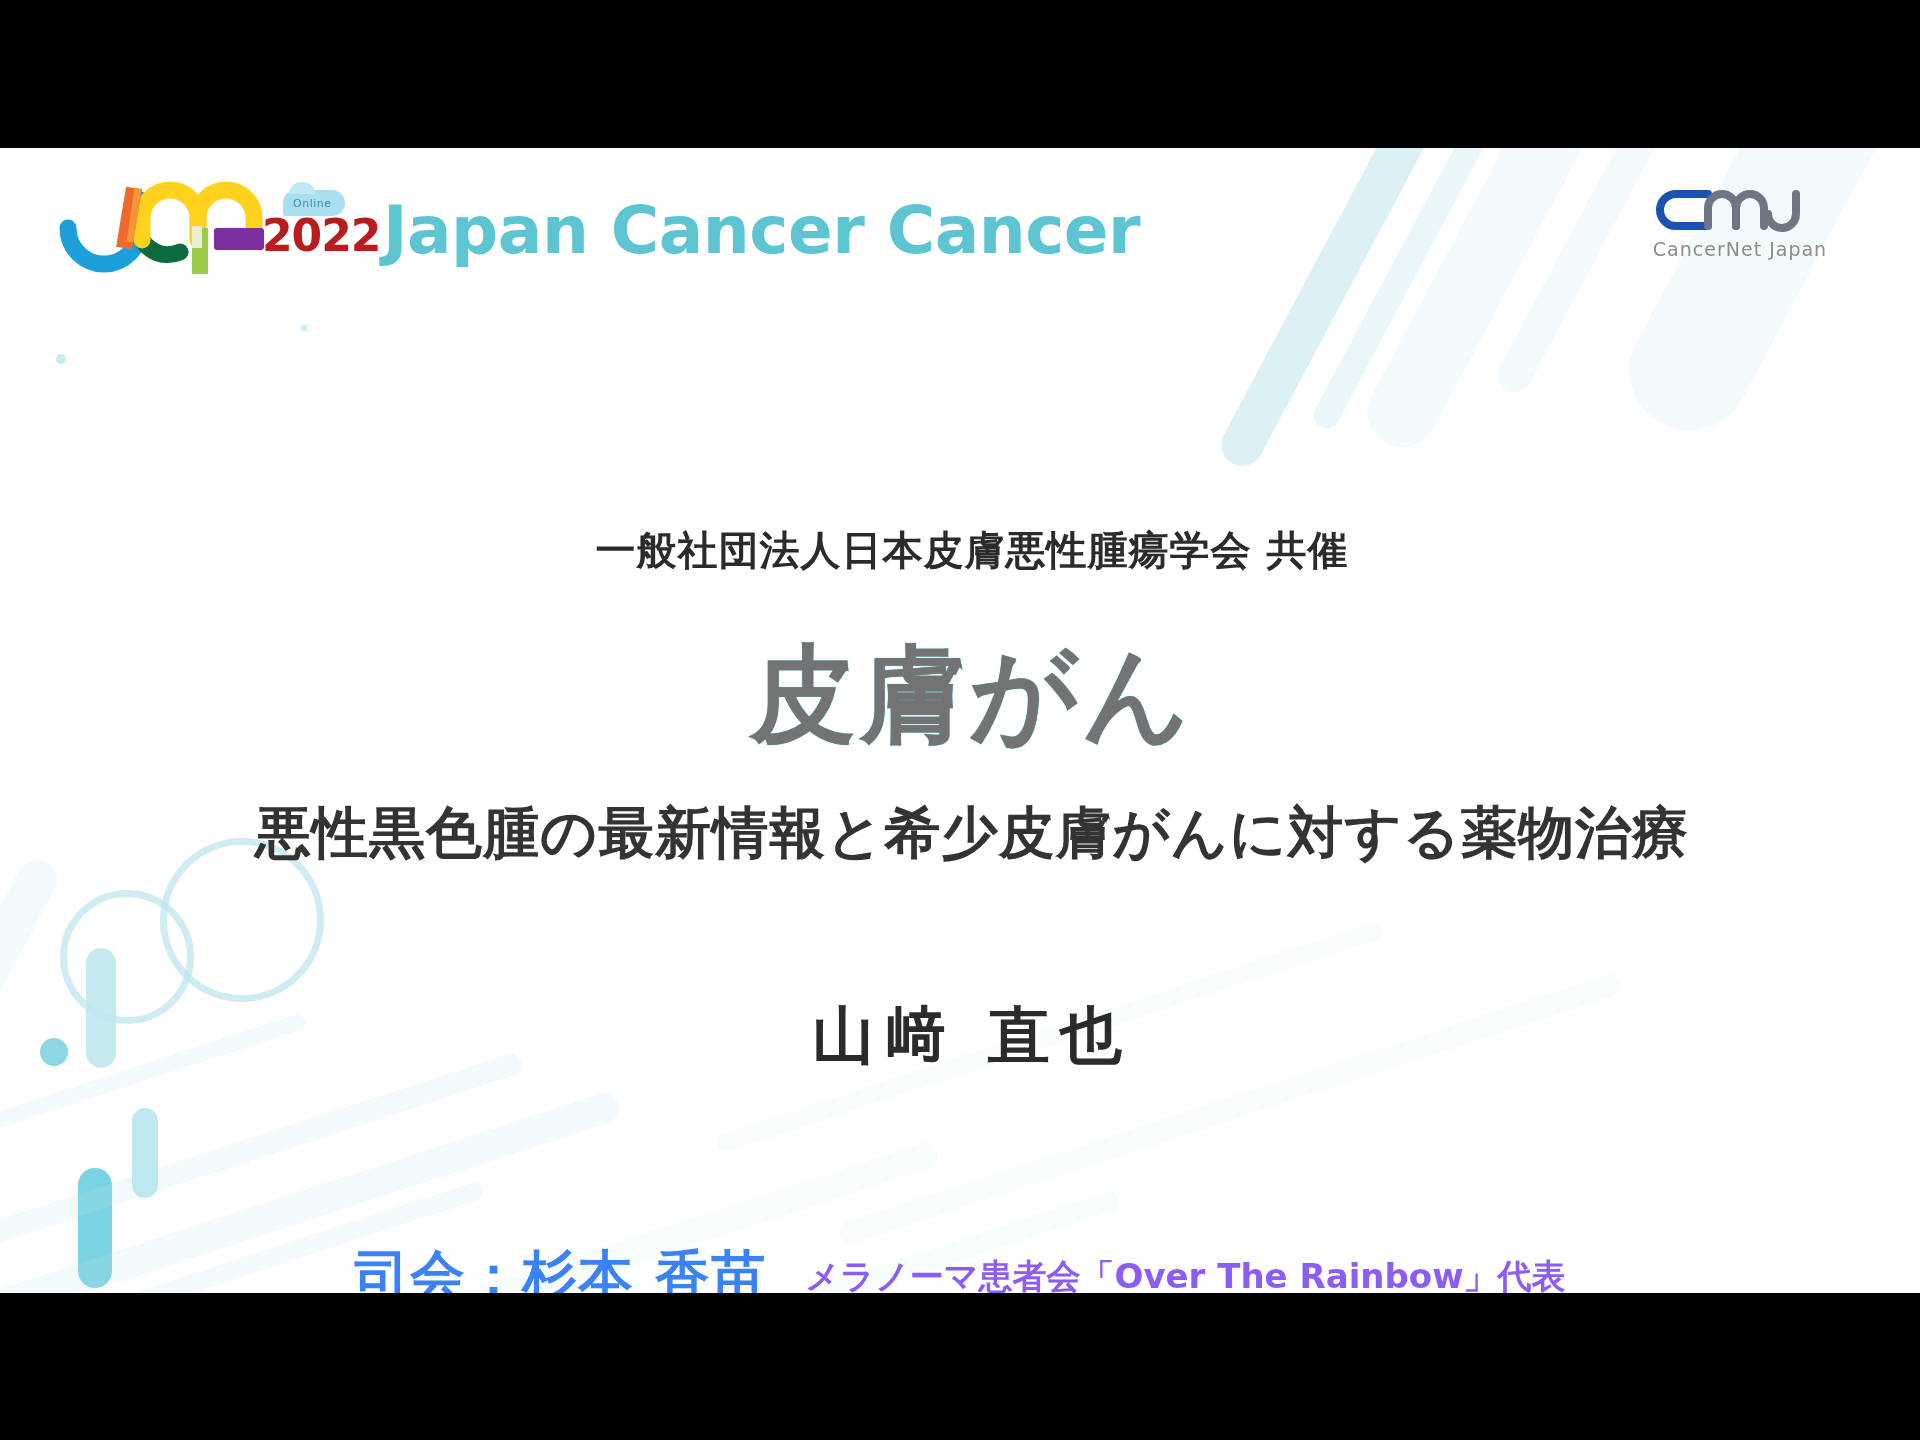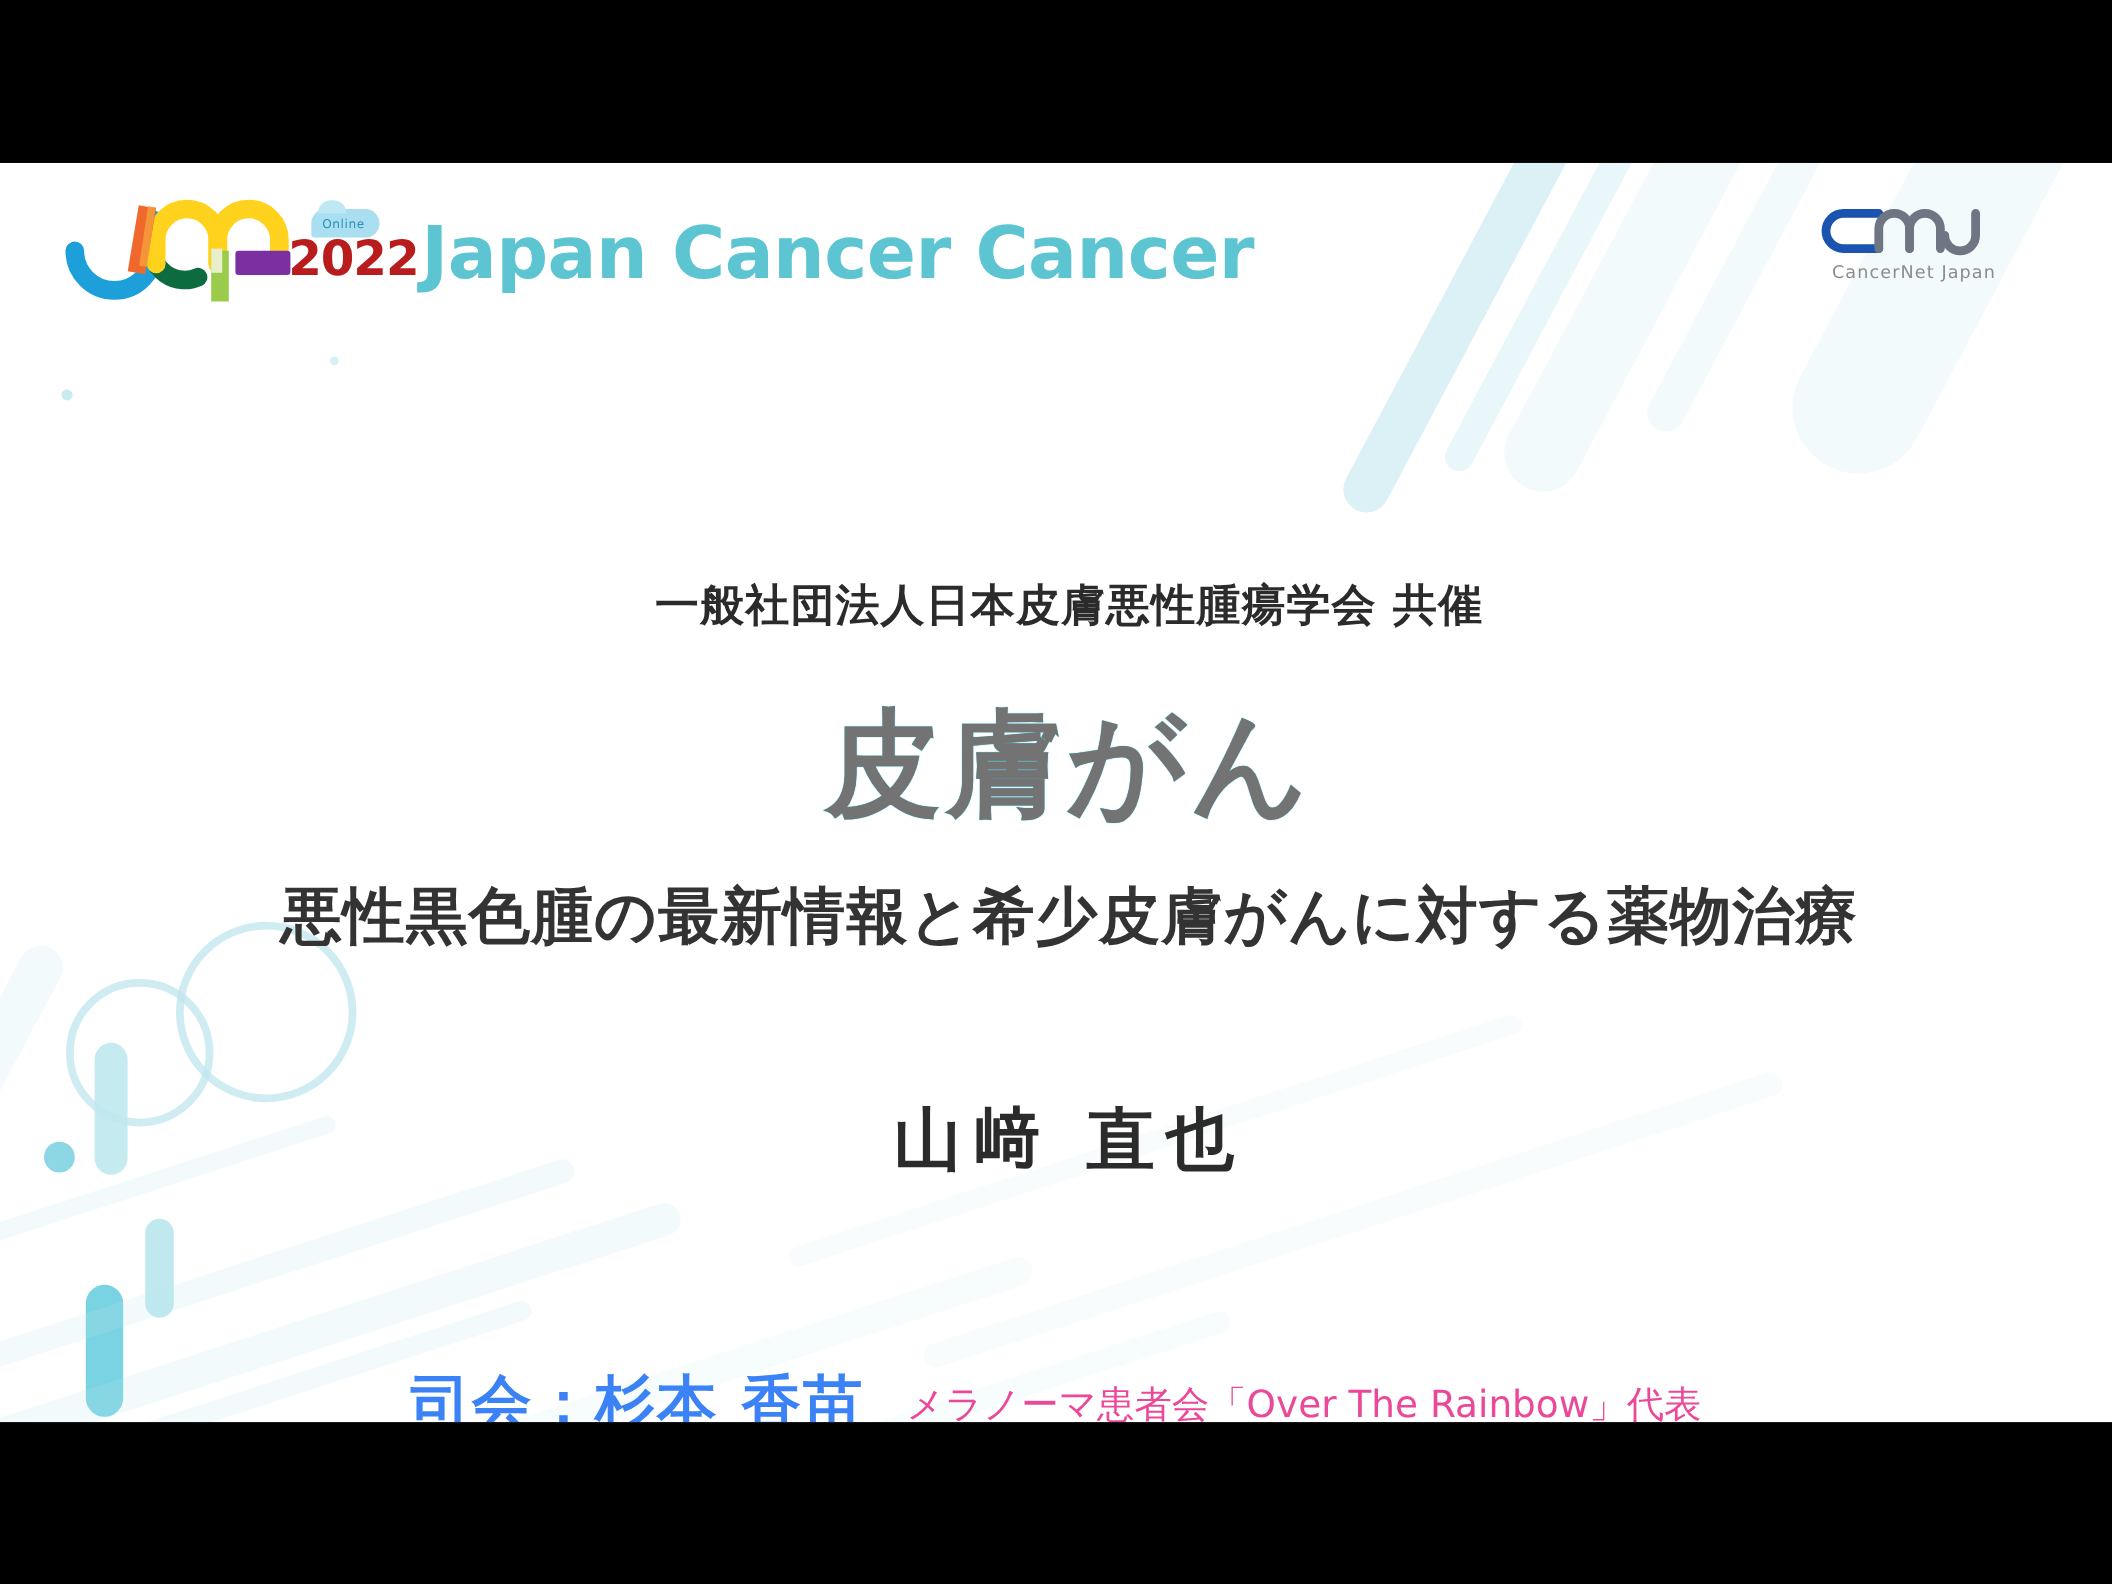--- a/index.html
+++ b/index.html
@@ -52,21 +52,21 @@
     position:absolute;left:383px;top:44px;
     font-size:66px;font-weight:600;color:#5cc5d1;letter-spacing:-.5px;
     font-family:"DejaVu Sans","Liberation Sans",sans-serif;
     white-space:nowrap;
   }
 
   #cnj-logo{position:absolute;right:90px;top:34px;width:180px;height:86px;}
   #cnj-mark{position:absolute;left:0;top:0;width:180px;height:56px;}
   #cnj-name{
     position:absolute;left:0;top:56px;width:180px;text-align:center;
-    font-size:16px;color:#8c8c8c;letter-spacing:1px;
+    font-size:19px;color:#8c8c8c;letter-spacing:1px;
   }
 
   
   .center{position:absolute;left:12px;width:1920px;text-align:center;}
 
   #cohost{
     top:375px;font-size:40px;font-weight:700;color:#2b2b2b;letter-spacing:1px;
   }
   #main-title{
     top:476px;font-size:106px;font-weight:700;color:#737373;letter-spacing:4px;
@@ -83,21 +83,21 @@
   }
 
   #moderator-row{
     position:absolute;left:0;top:1092px;width:1920px;text-align:center;white-space:nowrap;
   }
   #moderator-label{
     font-size:54px;font-weight:700;color:#3b82f6;letter-spacing:2px;
     vertical-align:middle;
   }
   #moderator-org{
-    font-size:34px;font-weight:400;color:#ec4899;letter-spacing:0px;
+    font-size:34px;font-weight:700;color:#8b5cf6;letter-spacing:0px;
     vertical-align:middle;margin-left:33px;
   }
 
   
   .bar{position:absolute;left:0;width:1920px;background:#000;}
   #bar-top{top:0;height:148px;}
   #bar-bottom{top:1293px;height:147px;}
 </style>
 </head>
 <body>

